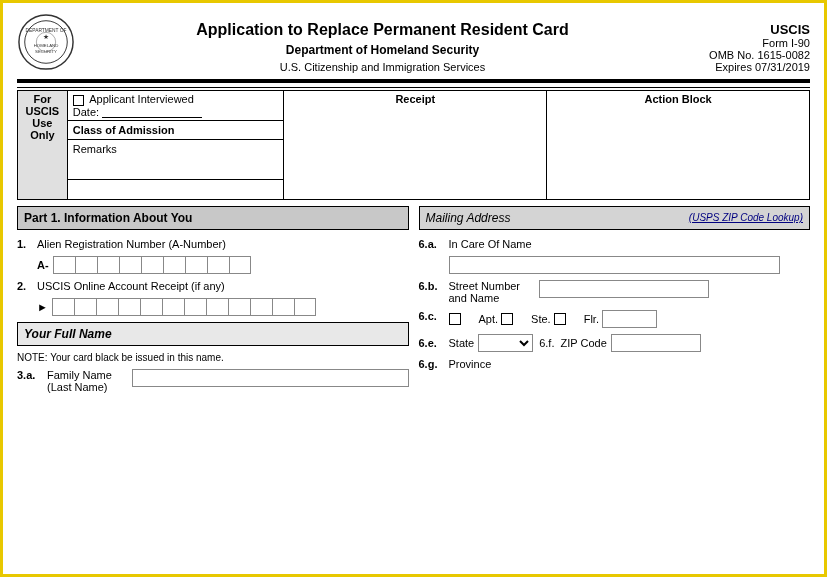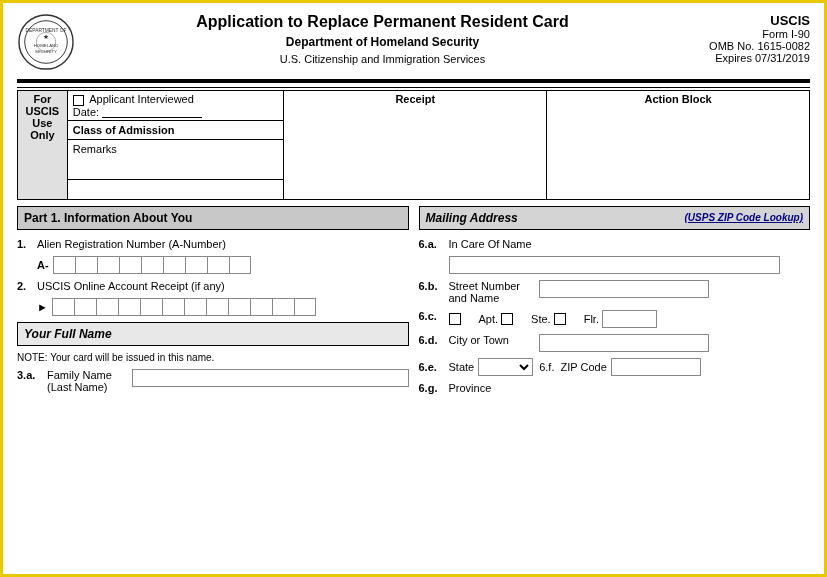--- a/index.html
+++ b/index.html
@@ -15,21 +15,21 @@
     .page {
       width: 827px;
       min-height: 577px;
       background: #fff;
       border: 3px solid #e8c800;
       padding: 10px 14px;
     }
     
     .header {
       display: flex;
-      align-items: flex-start;
+      align-items: flex-end;
       justify-content: space-between;
       margin-bottom: 6px;
     }
     .header-title {
       text-align: center;
       flex: 1;
     }
     .header-title h1 {
       font-size: 16px;
       font-weight: bold;
@@ -124,21 +124,21 @@
       padding: 4px 6px;
       font-weight: bold;
       font-size: 12px;
       margin-bottom: 8px;
     }
     .mailing-header {
       background: #d4d4d4;
       border: 1px solid #000;
       padding: 4px 6px;
       font-style: italic;
-      font-weight: bold;
+      font-weight: normal;
       font-size: 12px;
       display: flex;
       justify-content: space-between;
       align-items: center;
       margin-bottom: 8px;
     }
     .mailing-header a {
       font-style: italic;
       color: #000080;
       font-size: 10px;
@@ -410,21 +410,21 @@
           <div class="seg"></div>
           <div class="seg"></div>
           <div class="seg"></div>
         </div>
       </div>
 
       <div class="name-header">
         <span>Your Full Name</span>
       </div>
       <div class="note-text">
-        <span>NOTE:  Your card will be issued in this name.</span>
+        <span>NOTE:  Your card black be issued in this name.</span>
       </div>
 
       <div class="name-row">
         <span class="name-field-num">3.a.</span>
         <span class="name-field-label" style="white-space:pre-line;">Family Name
 (Last Name)</span>
         <input type="text" class="name-input" style="">
       </div>
     </div>
 
@@ -461,25 +461,20 @@
             <span>Ste.</span>
           </div>
           <div class="checkbox-inline">
             <span class="small-box"></span>
             <span>Flr.</span>
           </div>
           <input type="text" class="inline-input-sm" style="">
         </div>
       </div>
 
-      <div class="right-field-row">
-        <span class="right-field-num">6.d.</span>
-        <span class="right-field-label">City or Town</span>
-        <input type="text" class="right-input-medium" style="">
-      </div>
 
       <div class="state-row">
         <span class="right-field-num">6.e.</span>
         <span style="margin-right:4px;">State</span>
         <select class="state-select">
           <option value=""></option>
           <option value="AL">AL</option>
           <option value="AK">AK</option>
           <option value="AZ">AZ</option>
           <option value="CA">CA</option>

